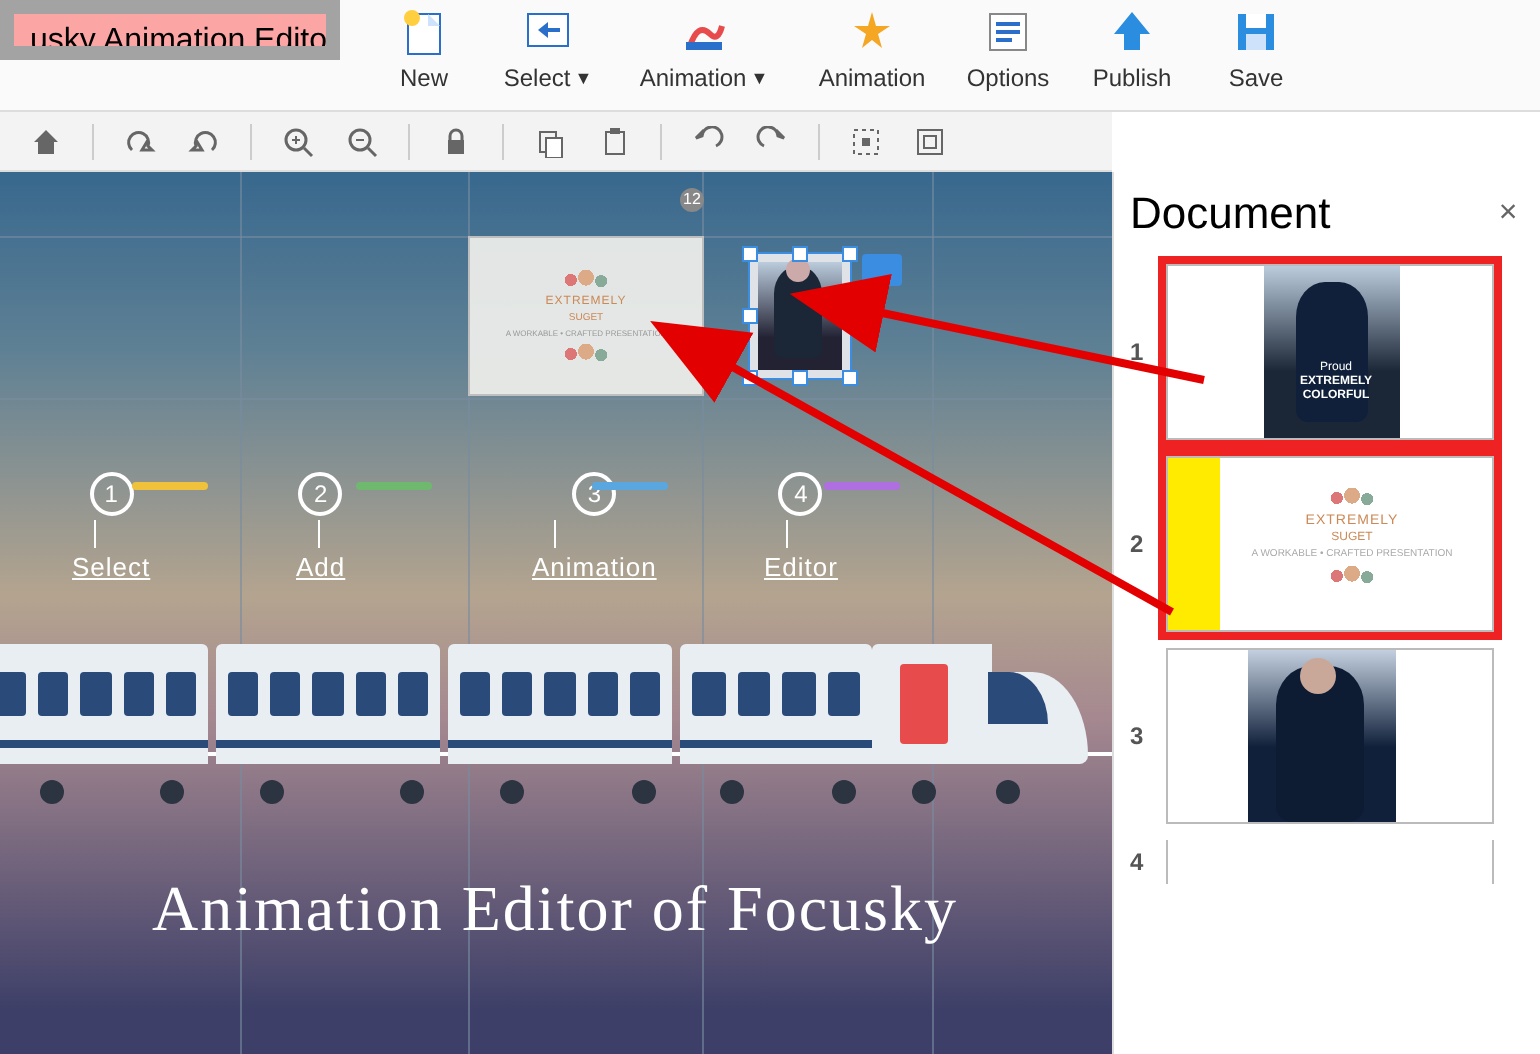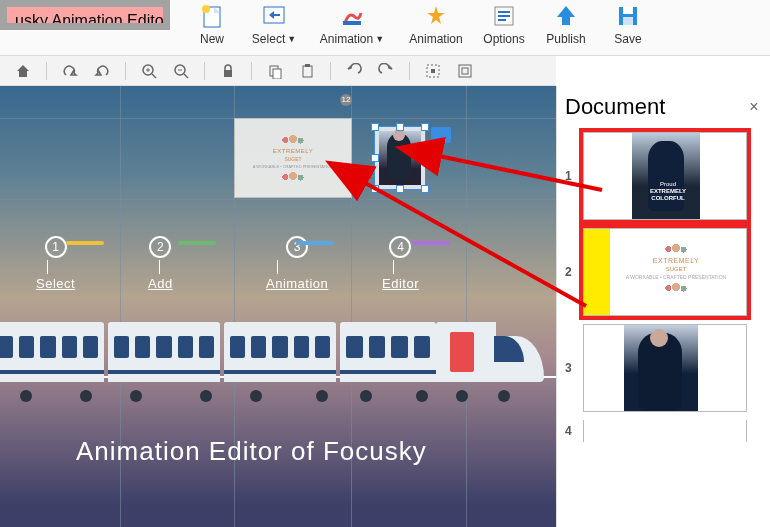--- a/index.html
+++ b/index.html
@@ -53,21 +53,21 @@
   .car .winrow { position: absolute; top: 14px; left: 6px; right: 6px; height: 22px; display: flex; gap: 6px; }
   .car .win { flex: 1; background: #2a4a7a; border-radius: 2px; }
   .car .stripe { position: absolute; left: 0; right: 0; bottom: 8px; height: 4px; background: #2a4a7a; }
   .loco { position: absolute; top: 14px; left: 436px; width: 116px; height: 66px; }
   .loco .body { position: absolute; left: 0; top: 6px; width: 60px; height: 60px; background: #e9eef3; border-radius: 3px 0 0 0; }
   .loco .cab { position: absolute; left: 14px; top: 16px; width: 24px; height: 40px; background: #e84b4b; border-radius: 2px; }
   .loco .nose { position: absolute; left: 58px; top: 20px; width: 50px; height: 46px; background: #e9eef3; border-radius: 0 40px 6px 0 / 0 60px 6px 0; }
   .loco .glass { position: absolute; left: 58px; top: 20px; width: 30px; height: 26px; background: #2a4a7a; border-radius: 0 30px 0 0 / 0 40px 0 0; }
   .wheels { position: absolute; left: 0; right: 0; bottom: -10px; height: 10px; }
   .wheel { position: absolute; bottom: 0; width: 12px; height: 12px; background: #2b3440; border-radius: 50%; }
-  .title-text { position: absolute; left: 76px; top: 350px; color: #fff; font-family: Liberation Sans, sans-serif; font-size: 26px; letter-spacing: 1px; text-align: right; }
+  .title-text { position: absolute; left: 76px; top: 350px; color: #fff; font-family: Liberation Serif, serif; font-size: 32px; letter-spacing: 1px; text-align: right; }
   .doc-panel { width: 214px; height: 441px; border-left: 1px solid #ddd; padding: 4px 8px 8px 8px; overflow: hidden; background: #fff; }
   .doc-head { display: flex; align-items: center; justify-content: space-between; height: 34px; }
   .doc-head h2 { font-size: 22px; font-weight: 400; }
   .doc-head .close { font-size: 16px; color: #666; cursor: pointer; width: 16px; text-align: center; }
   .thumb-row { display: flex; align-items: center; gap: 6px; margin-top: 8px; }
   .thumb-num { width: 12px; font-size: 12px; color: #555; font-weight: bold; }
   .thumb { width: 164px; height: 88px; background: #fff; border: 1px solid #bbb; position: relative; overflow: hidden; }
   .thumb.hl { outline: 4px solid #e22; }
   .thumb1 .photo { position: absolute; left: 48px; top: 0; width: 68px; height: 88px; background: linear-gradient(180deg,#bcd 0%, #1b2636 60%); }
   .thumb1 .fig { position: absolute; left: 64px; top: 8px; width: 36px; height: 70px; background: #10203a; border-radius: 40% 40% 6px 6px / 25% 25% 6px 6px; }

